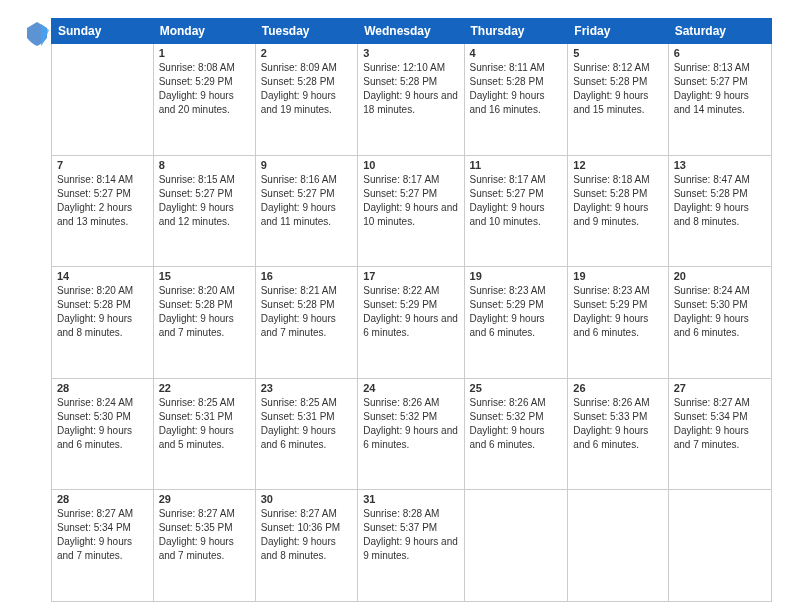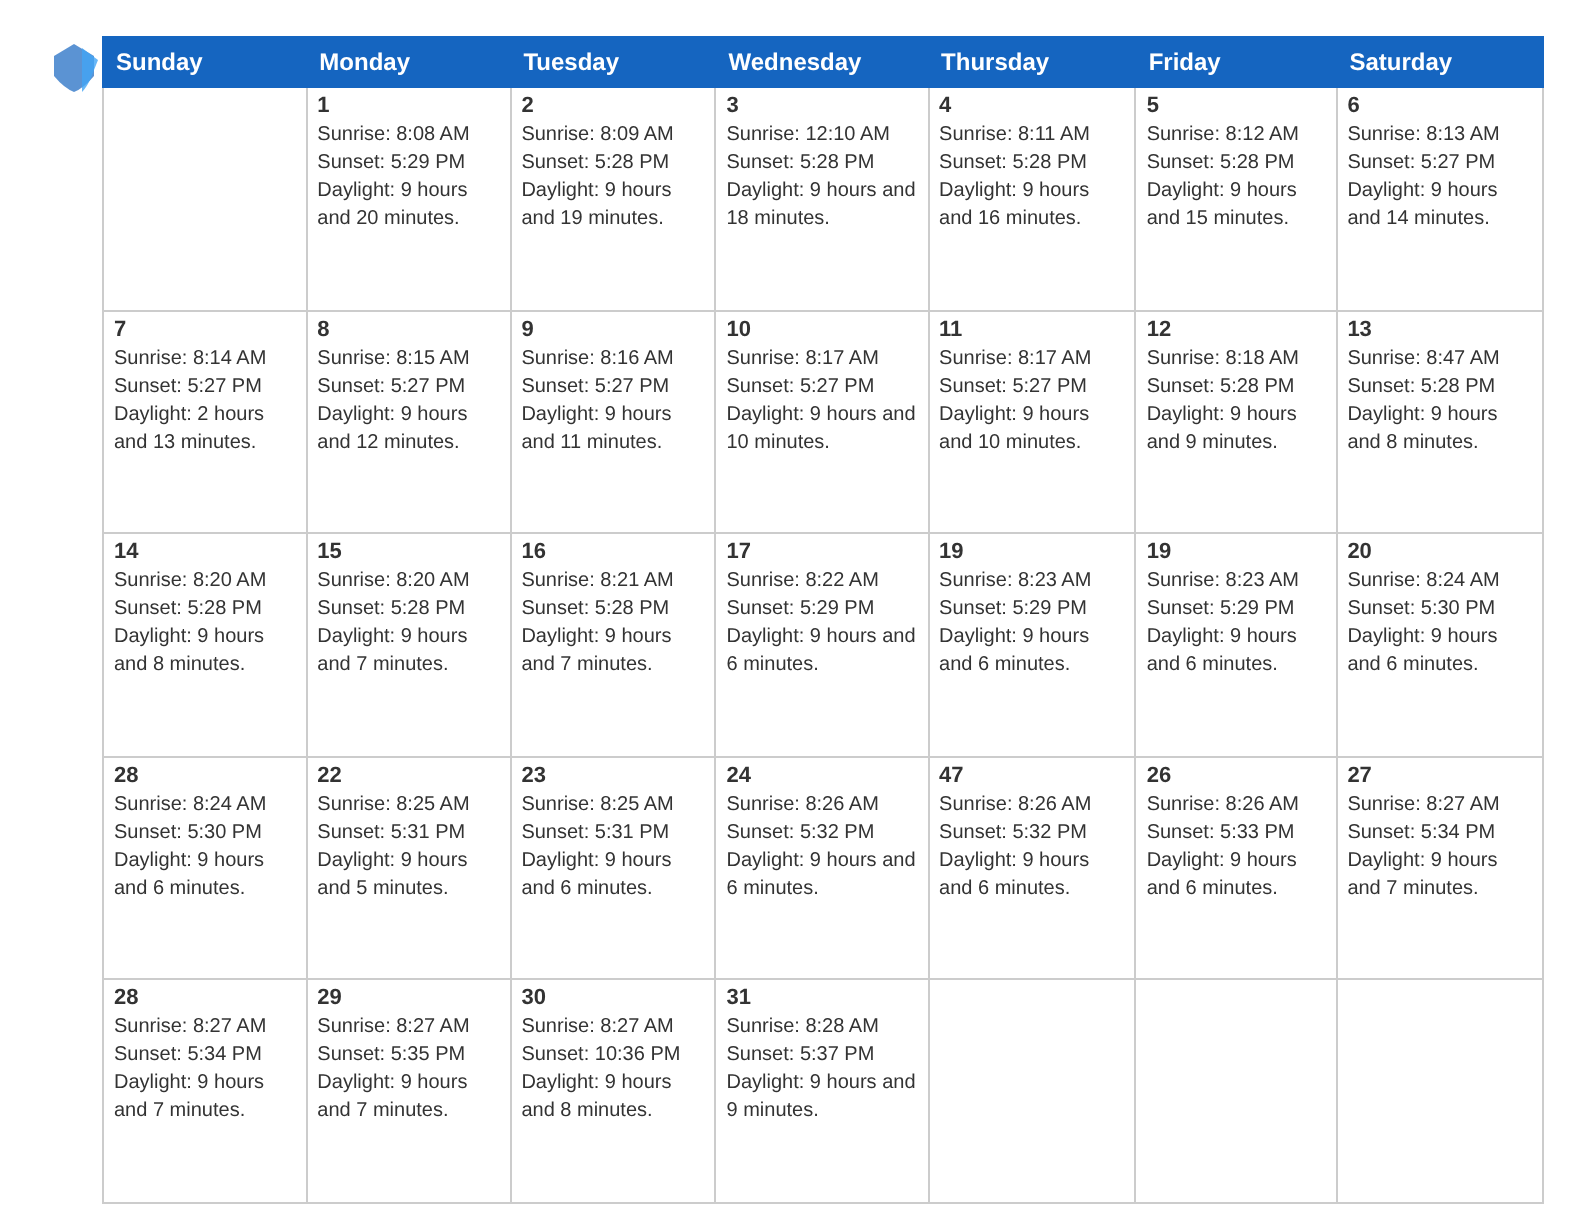--- a/index.html
+++ b/index.html
@@ -325,21 +325,21 @@
       </td>
           <td>
         <span class="day-number">24</span>
         <div class="cell-info">
           <span>Sunrise: 8:26 AM</span><br>
           <span>Sunset: 5:32 PM</span><br>
           <span>Daylight: 9 hours and 6 minutes.</span>
         </div>
       </td>
           <td>
-        <span class="day-number">47</span>
+        <span class="day-number">25</span>
         <div class="cell-info">
           <span>Sunrise: 8:26 AM</span><br>
           <span>Sunset: 5:32 PM</span><br>
           <span>Daylight: 9 hours and 6 minutes.</span>
         </div>
       </td>
           <td>
         <span class="day-number">26</span>
         <div class="cell-info">
           <span>Sunrise: 8:26 AM</span><br>

